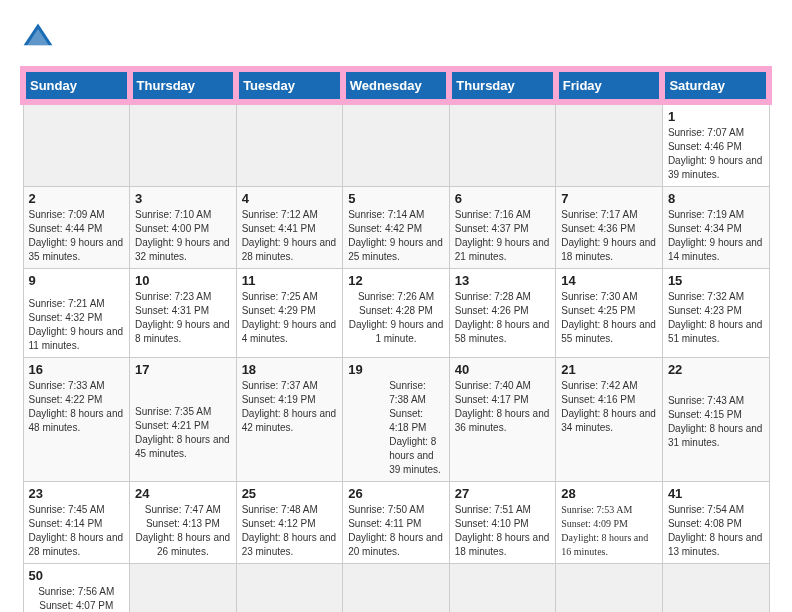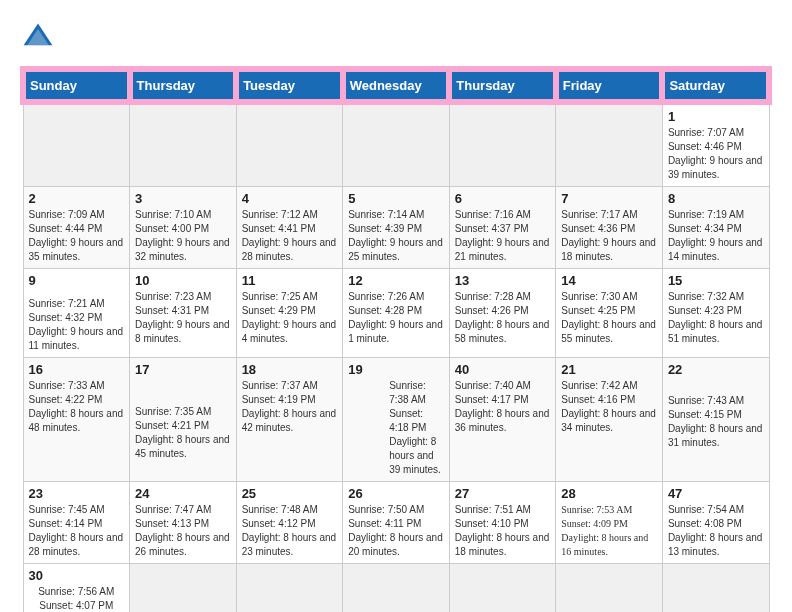--- a/index.html
+++ b/index.html
@@ -152,21 +152,21 @@
         </td>
         <td>
           <span class="day-number">4</span>
           <div class="day-info" style="white-space: pre-line;">Sunrise: 7:12 AM
 Sunset: 4:41 PM
 Daylight: 9 hours and 28 minutes.</div>
         </td>
         <td>
           <span class="day-number">5</span>
           <div class="day-info" style="white-space: pre-line;">Sunrise: 7:14 AM
-Sunset: 4:39 PM
+Sunset: 4:42 PM
 Daylight: 9 hours and 25 minutes.</div>
         </td>
         <td>
           <span class="day-number">6</span>
           <div class="day-info" style="white-space: pre-line;">Sunrise: 7:16 AM
 Sunset: 4:37 PM
 Daylight: 9 hours and 21 minutes.</div>
         </td>
         <td>
           <span class="day-number">7</span>
@@ -195,21 +195,21 @@
 Daylight: 9 hours and 8 minutes.</div>
         </td>
         <td>
           <span class="day-number">11</span>
           <div class="day-info" style="white-space: pre-line;">Sunrise: 7:25 AM
 Sunset: 4:29 PM
 Daylight: 9 hours and 4 minutes.</div>
         </td>
         <td>
           <span class="day-number">12</span>
-          <div class="day-info" style="white-space: pre-line;">Sunrise: 7:26 AM
+          <div class="day-info" style="white-space: pre-line; text-align: center;">Sunrise: 7:26 AM
 Sunset: 4:28 PM
 Daylight: 9 hours and 1 minute.</div>
         </td>
         <td>
           <span class="day-number">13</span>
           <div class="day-info" style="white-space: pre-line;">Sunrise: 7:28 AM
 Sunset: 4:26 PM
 Daylight: 8 hours and 58 minutes.</div>
         </td>
         <td>
@@ -271,21 +271,21 @@
       </tr>
       <tr>
         <td>
           <span class="day-number">23</span>
           <div class="day-info" style="white-space: pre-line;">Sunrise: 7:45 AM
 Sunset: 4:14 PM
 Daylight: 8 hours and 28 minutes.</div>
         </td>
         <td>
           <span class="day-number">24</span>
-          <div class="day-info" style="white-space: pre-line;">Sunrise: 7:47 AM
+          <div class="day-info" style="white-space: pre-line; text-align: center;">Sunrise: 7:47 AM
 Sunset: 4:13 PM
 Daylight: 8 hours and 26 minutes.</div>
         </td>
         <td>
           <span class="day-number">25</span>
           <div class="day-info" style="white-space: pre-line;">Sunrise: 7:48 AM
 Sunset: 4:12 PM
 Daylight: 8 hours and 23 minutes.</div>
         </td>
         <td>
@@ -300,29 +300,29 @@
 Sunset: 4:10 PM
 Daylight: 8 hours and 18 minutes.</div>
         </td>
         <td>
           <span class="day-number">28</span>
           <div class="day-info" style="white-space: pre-line; font-family: Liberation Serif, serif;">Sunrise: 7:53 AM
 Sunset: 4:09 PM
 Daylight: 8 hours and 16 minutes.</div>
         </td>
         <td>
-          <span class="day-number">47</span>
+          <span class="day-number">41</span>
           <div class="day-info" style="white-space: pre-line;">Sunrise: 7:54 AM
 Sunset: 4:08 PM
 Daylight: 8 hours and 13 minutes.</div>
         </td>
       </tr>
       <tr class="last-row">
         <td class="has-day">
-          <span class="day-number">30</span>
+          <span class="day-number">50</span>
           <div class="day-info" style="white-space: pre-line; text-align: center;">Sunrise: 7:56 AM
 Sunset: 4:07 PM
 Daylight: 8 hours and 11 minutes.</div>
         </td>
         <td class="empty-cell"></td>
         <td class="empty-cell"></td>
         <td class="empty-cell"></td>
         <td class="empty-cell"></td>
         <td class="empty-cell"></td>
         <td class="empty-cell"></td>

